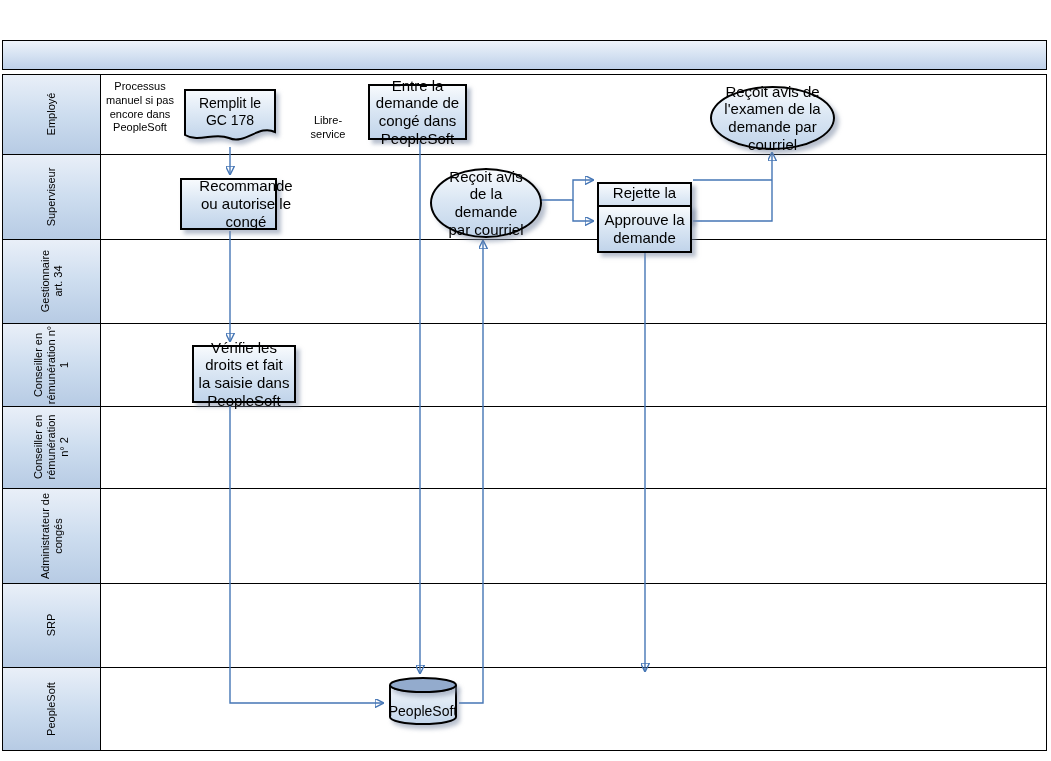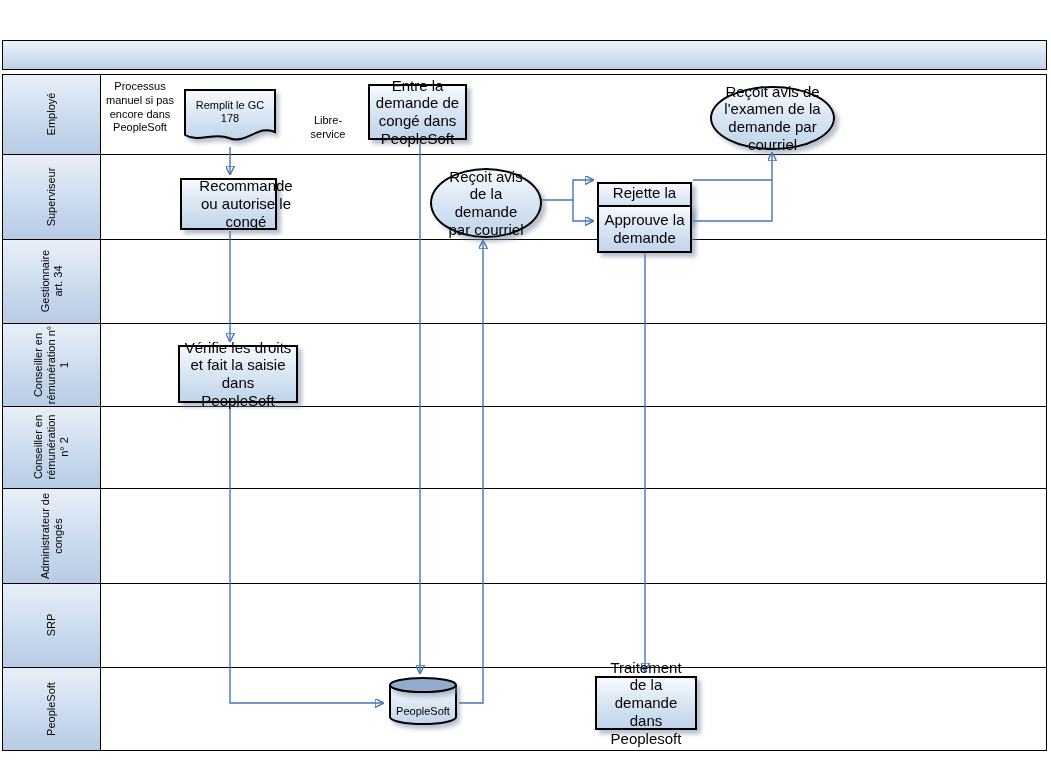--- a/index.html
+++ b/index.html
@@ -60,35 +60,35 @@
   .ellipse{
     border:2px solid #000;border-radius:50%;
     background:linear-gradient(180deg,#f7fafd 0%,#dbe7f4 45%,#c1d4ea 100%);
     box-shadow:4px 4px 4px rgba(125,140,165,.55);
     padding:6px 12px;
   }
   .note{position:absolute;font-size:11px;text-align:center;line-height:1.25;}
   .svg-shape{position:absolute;overflow:visible;}
   .svg-shape path, .svg-shape ellipse{filter:drop-shadow(3px 4px 2px rgba(125,140,165,.55));}
   .overlay-label{
-    position:absolute;text-align:center;font-size:11px;line-height:1.18;
+    position:absolute;text-align:center;font-size:14px;line-height:1.18;
     display:flex;align-items:center;justify-content:center;
   }
   
   .pos-note-manual{left:103px;top:80px;width:74px;height:68px;}
   .pos-doc-svg{left:183px;top:88px;width:94px;height:62px;}
   .pos-doc-label{left:187px;top:94px;width:86px;height:36px;}
   .pos-note-libre{left:300px;top:114px;width:56px;height:30px;}
   .pos-entre{left:368px;top:84px;width:99px;height:56px;}
   .pos-examen{left:710px;top:86px;width:125px;height:64px;}
   .pos-recommande{left:180px;top:178px;width:97px;height:52px;padding-left:39px;}
   .pos-avis{left:430px;top:168px;width:112px;height:70px;text-align:center;}
   .pos-rejette{left:597px;top:182px;width:95px;height:40px;align-items:center;}
   .pos-approuve{left:597px;top:205px;width:95px;height:48px;}
-  .pos-verifie{left:178px;top:345px;width:120px;height:58px;}
+  .pos-verifie{left:192px;top:345px;width:104px;height:58px;}
   .pos-cyl-svg{left:386px;top:676px;width:74px;height:50px;}
   .pos-cyl-label{left:386px;top:702px;width:74px;height:18px;}
   .pos-traitement{left:595px;top:676px;width:102px;height:54px;}
 </style>
 </head>
 <body>
 
 <div class="canvas">
 
 
@@ -186,23 +186,20 @@
     </div>
   <div class="shape proc pos-rejette">
       <span>Rejette la demande</span>
     </div>
   <div class="shape proc pos-approuve">
       <span>Approuve la demande</span>
     </div>
   <div class="shape proc pos-verifie">
       <span>Vérifie les droits et fait la saisie dans PeopleSoft</span>
     </div>
-  <div class="shape proc pos-traitement">
-      <span>Traitement de la demande dans Peoplesoft</span>
-    </div>
 
   <div class="shape ellipse pos-examen">
       <span>Reçoit avis de l'examen de la demande par courriel</span>
     </div>
   <div class="shape ellipse pos-avis">
       <span>Reçoit avis de la demande par courriel</span>
     </div>
 
   <svg class="svg-shape pos-cyl-svg" viewBox="0 0 74 50">
     <path d="M4,9 L4,41 A33,7 0 0 0 70,41 L70,9 A33,7 0 0 1 4,9 Z" fill="url(#gshape)" stroke="#000" stroke-width="2"></path>

